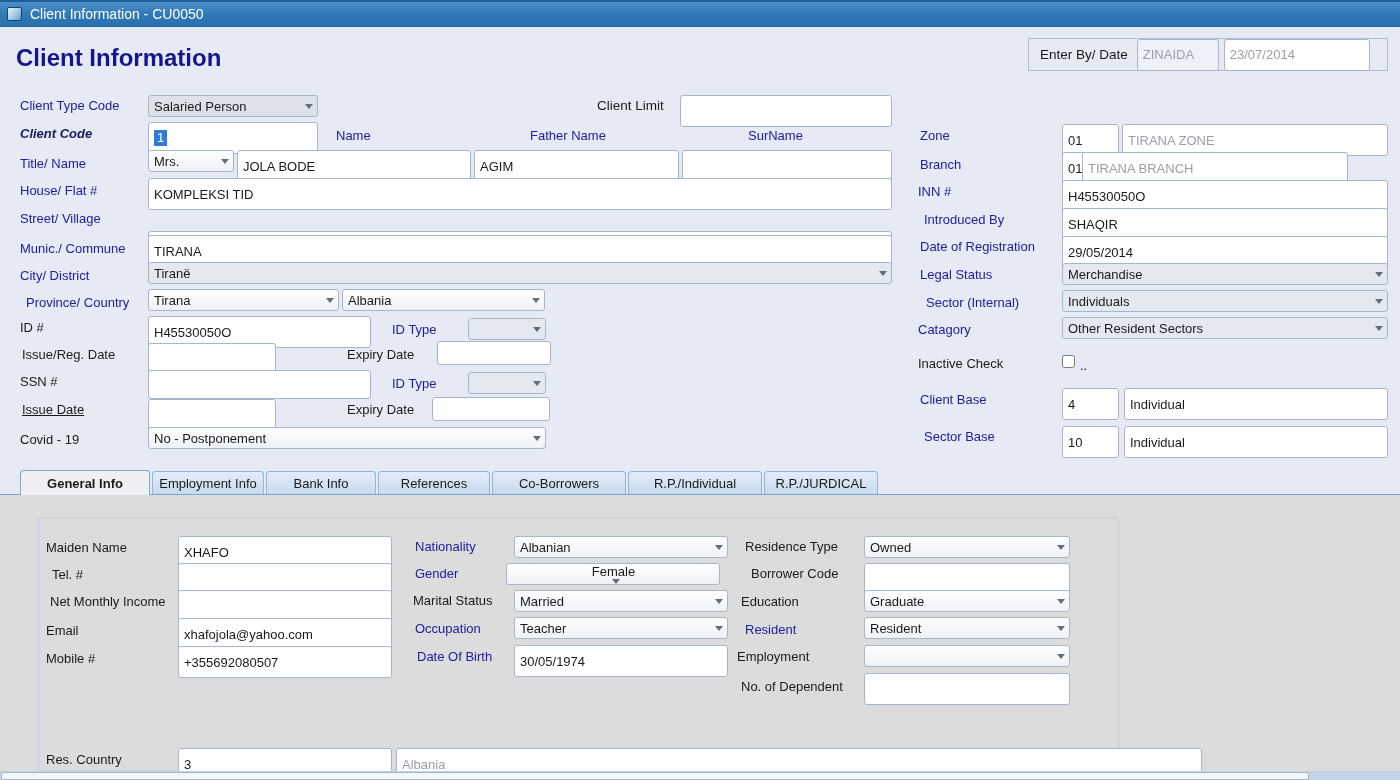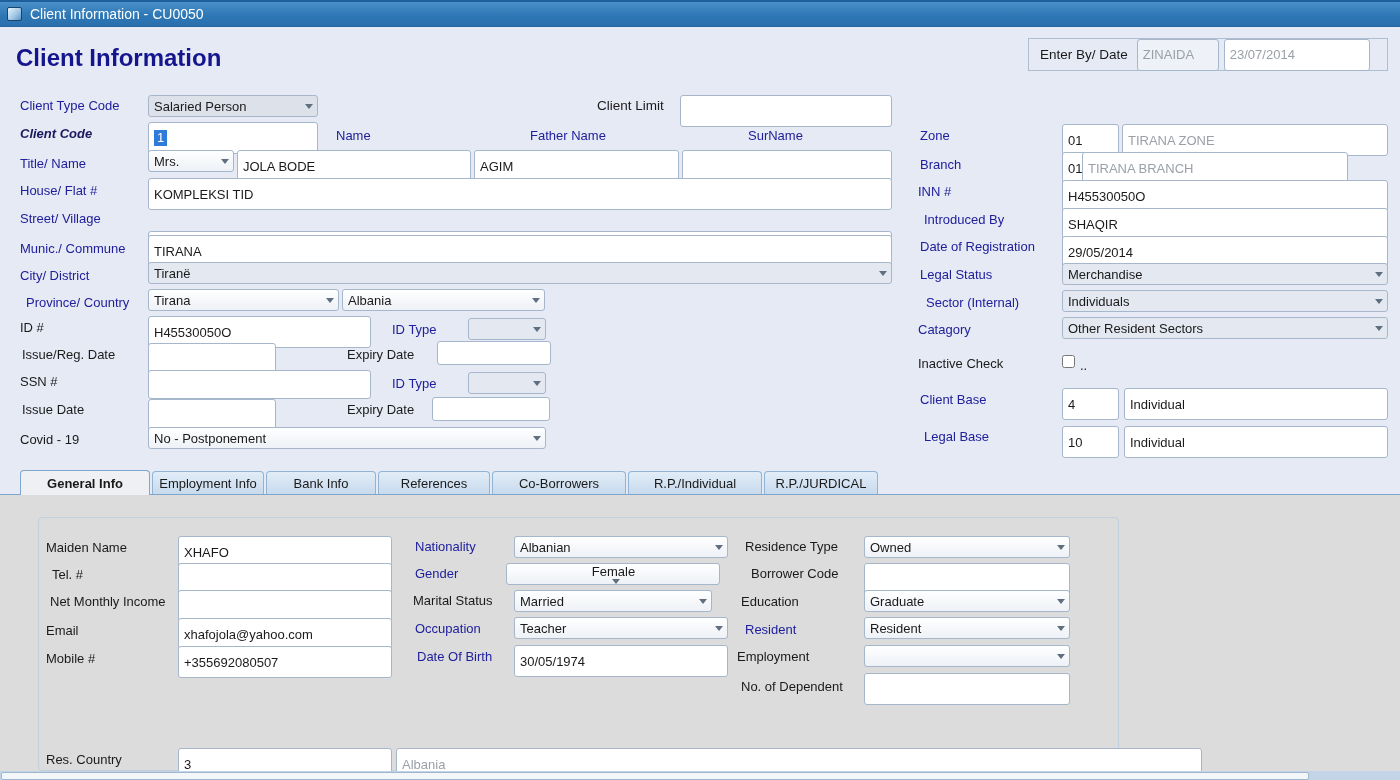--- a/index.html
+++ b/index.html
@@ -150,21 +150,21 @@
   <input class="fld" style="left: 437px; top: 341px; width: 114px; height: 24px;" value="">
 
   <span class="lbl k" style="left:20px;top:374px;">SSN #</span>
   <input class="fld" style="left: 148px; top: 370px; width: 223px; height: 29px;" value="">
   <span class="lbl" style="left:392px;top:376px;">ID Type</span>
   <div class="dd dis2" style="left:468px;top:372px;width:78px;">
     <span class="txt"></span>
     <span class="arr"></span>
   </div>
 
-  <span class="lbl k" style="left:22px;top:402px;">Issue Date</span>
+  <span class="lbl k" style="left:22px;top:402px;text-decoration:underline;">Issue Date</span>
   <input class="fld" style="left: 148px; top: 399px; width: 128px;" value="">
   <span class="lbl k" style="left:347px;top:402px;">Expiry Date</span>
   <input class="fld" style="left: 432px; top: 397px; width: 118px; height: 24px;" value="">
 
   <span class="lbl k" style="left:20px;top:432px;">Covid - 19</span>
   <div class="dd" style="left:148px;top:427px;width:398px;">
     <span class="txt">No - Postponement</span>
     <span class="arr"></span>
   </div>
 
@@ -204,21 +204,21 @@
   </div>
 
   <span class="lbl k" style="left:918px;top:356px;">Inactive Check</span>
   <input type="checkbox" class="cb" style="left: 1062px; top: 355px;">
   <span class="lbl k" style="left:1080px;top:358px;">..</span>
 
   <span class="lbl" style="left:920px;top:392px;">Client Base</span>
   <input class="fld" style="left: 1062px; top: 388px; width: 57px;" value="4">
   <input class="fld" style="left: 1124px; top: 388px; width: 264px;" value="Individual">
 
-  <span class="lbl" style="left:924px;top:429px;">Legal Base</span>
+  <span class="lbl" style="left:924px;top:429px;">Sector Base</span>
   <input class="fld" style="left: 1062px; top: 426px; width: 57px;" value="10">
   <input class="fld" style="left: 1124px; top: 426px; width: 264px;" value="Individual">
 
   <div class="tabbar">
     <div class="tab active" style="width:130px;">
         <span>General Info</span>
       </div>
     <div class="tab" style="width:112px;">
         <span>Employment Info</span>
       </div>
@@ -257,21 +257,21 @@
   <div class="dd" style="left:514px;top:536px;width:214px;">
     <span class="txt">Albanian</span>
     <span class="arr"></span>
   </div>
   <span class="lbl" style="left:415px;top:566px;">Gender</span>
   <div class="dd" style="left:506px;top:563px;width:214px;flex-direction:column;">
     <span class="txt">Female</span>
     <span class="arr"></span>
   </div>
   <span class="lbl k" style="left:413px;top:593px;">Marital Status</span>
-  <div class="dd" style="left:514px;top:590px;width:198px;gap:48px;">
+  <div class="dd" style="left:514px;top:590px;width:214px;gap:48px;">
     <span class="txt">Married</span>
     <span class="arr"></span>
   </div>
   <span class="lbl" style="left:415px;top:621px;">Occupation</span>
   <div class="dd" style="left:514px;top:617px;width:214px;">
     <span class="txt">Teacher</span>
     <span class="arr"></span>
   </div>
   <span class="lbl" style="left:417px;top:649px;">Date Of Birth</span>
   <input class="fld" style="left: 514px; top: 645px; width: 214px;" value="30/05/1974">

